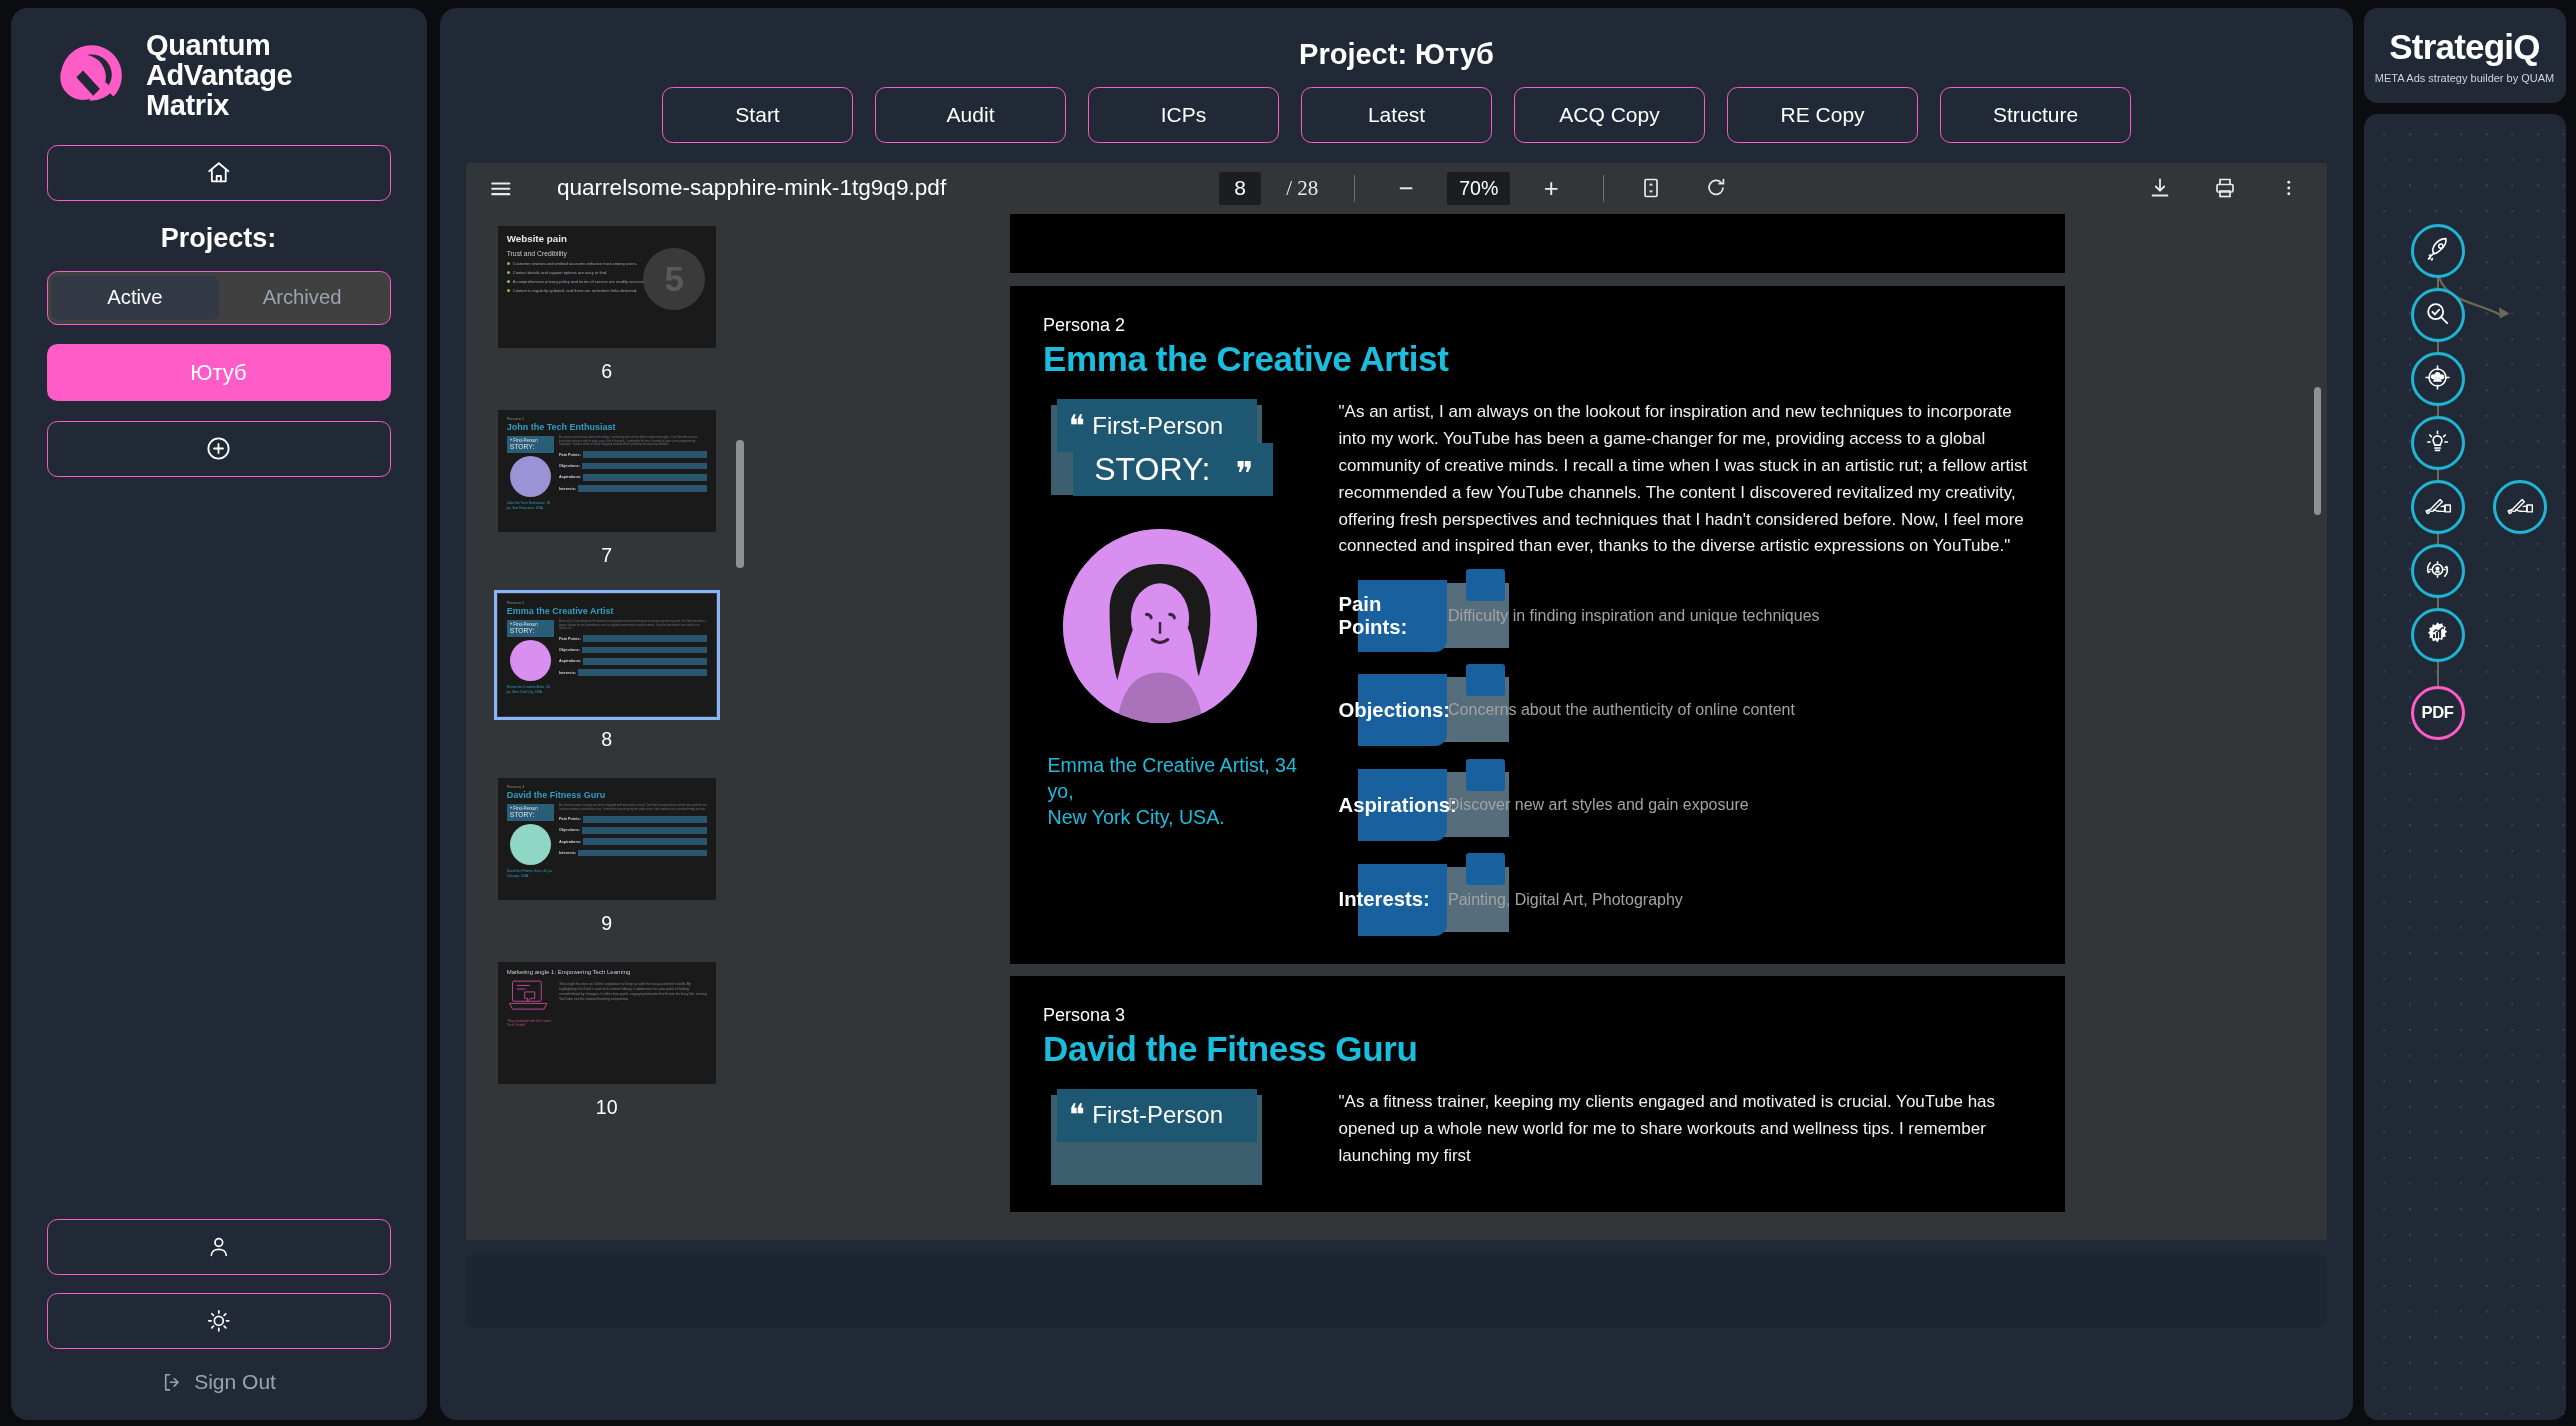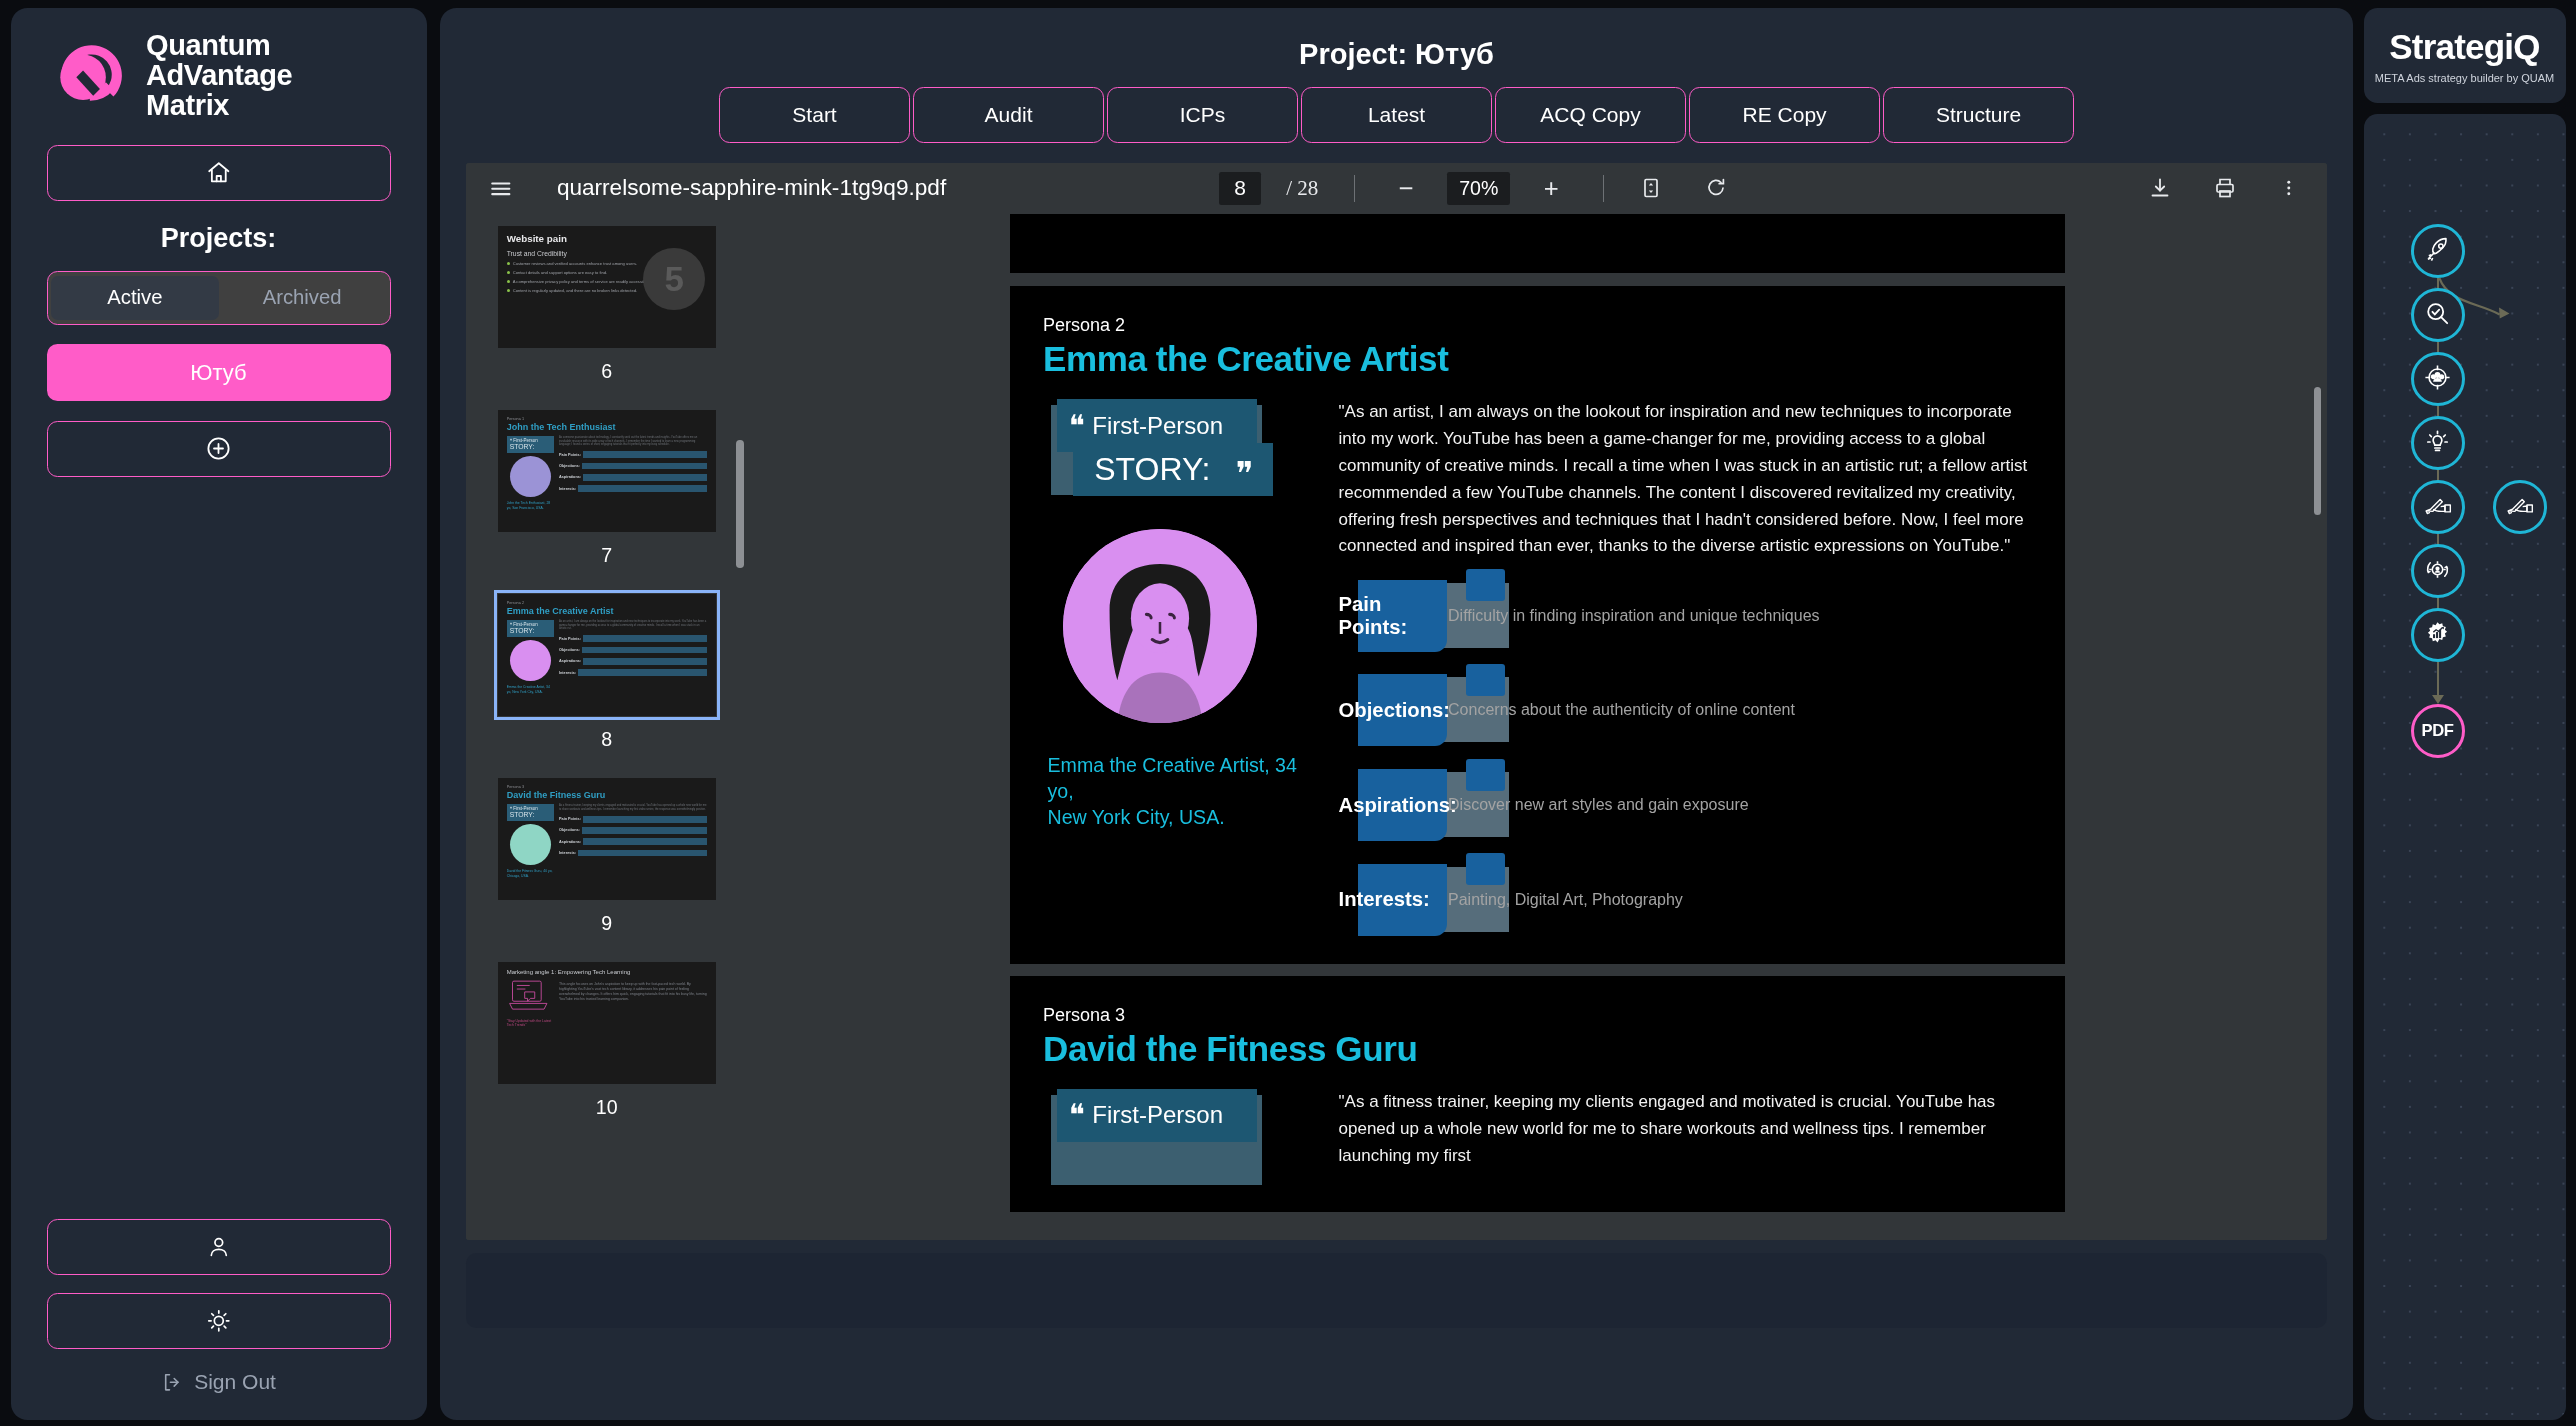--- a/index.html
+++ b/index.html
@@ -53,21 +53,21 @@
   }
   svg.ic { display: block; }
 
   
   .center {
     flex: 1 1 auto; margin: 7.5px 10.5px 7.5px 13.6px; height: 1412px;
     background: #212936; border-radius: 16.6px;
     display: flex; flex-direction: column; padding: 13.6px 25.6px 0 25.6px;
   }
   .proj-title { text-align: center; color: #fff; font-size: 29px; font-weight: bold; margin: 16.6px 0 16.6px; }
-  .tabs { display: flex; justify-content: center; gap: 3px; margin-bottom: 19.6px; }
+  .tabs { display: flex; justify-content: center; gap: 22px; margin-bottom: 19.6px; }
   .tab {
     min-width: 191px; height: 56px; border-radius: 10.5px; border: 1.9px solid #ff5cc8;
     background: #212936; color: #fff; font-size: 21px;
     display: flex; align-items: center; justify-content: center; cursor: pointer;
     padding: 0 16.6px;
   }
 
   
   .pdf-wrap { background: #323639; border-radius: 3px; overflow: hidden; display: flex; flex-direction: column; height: 1077px; }
   .pdf-toolbar {
@@ -737,19 +737,19 @@
             <g fill="#212936">
               <rect x="8.3" y="12.6" width="1.7" height="3.2"></rect>
               <rect x="10.8" y="10.8" width="1.7" height="5"></rect>
               <rect x="13.3" y="9" width="1.7" height="6.8"></rect>
               <path d="M8.2 10.4l2.6-2.2 1.9 1.4 3.1-3 .8.8-3.7 3.6-1.9-1.4-2.1 1.8z"></path>
               <path d="M15.2 6.6h2.1v2.1z"></path>
             </g>
           </svg>
         </span>
       </div>
-      <div class="node pdf" style="left:47px; top:590px">
+      <div class="node pdf" style="left:47px; top:572px">
         <span class="lbl">PDF</span>
       </div>
     </div>
   </aside>
 </div>
 
 
 </body></html>

